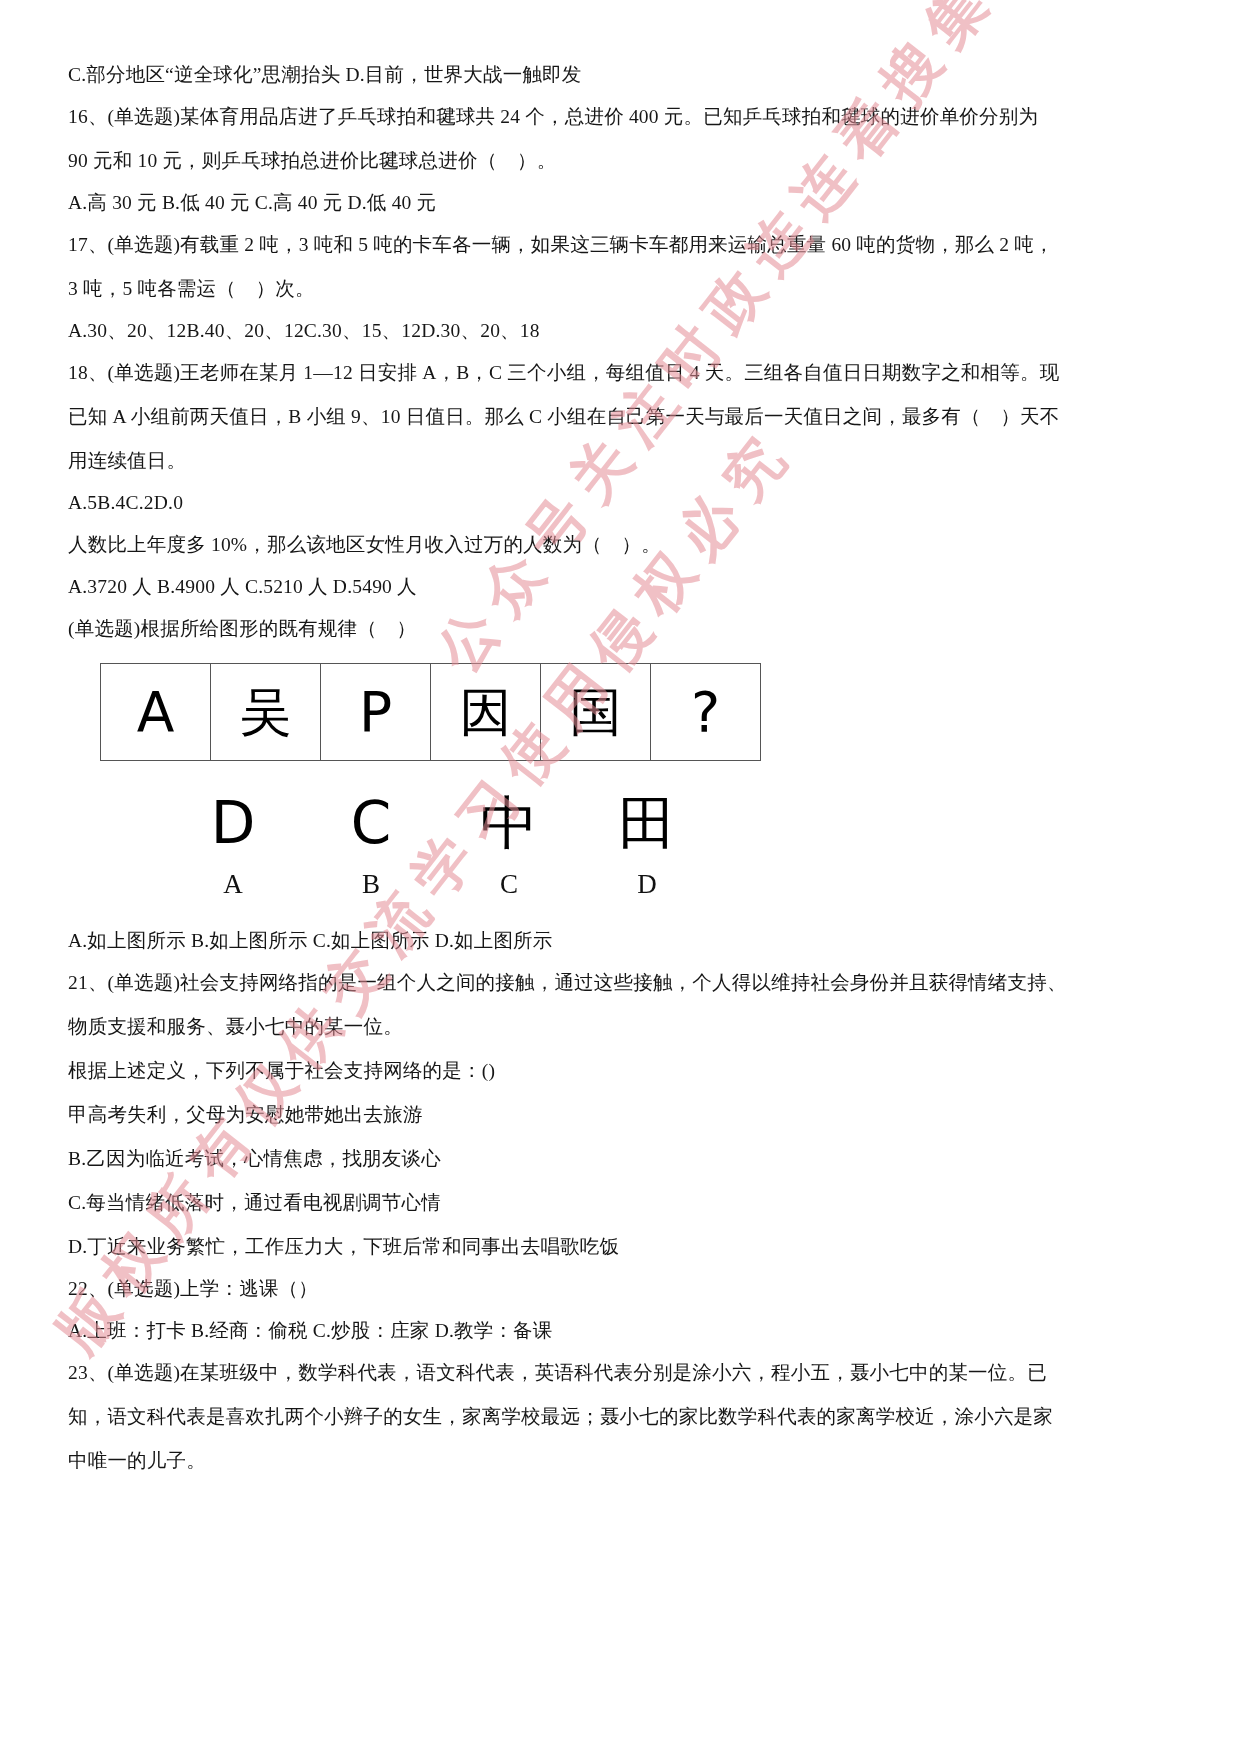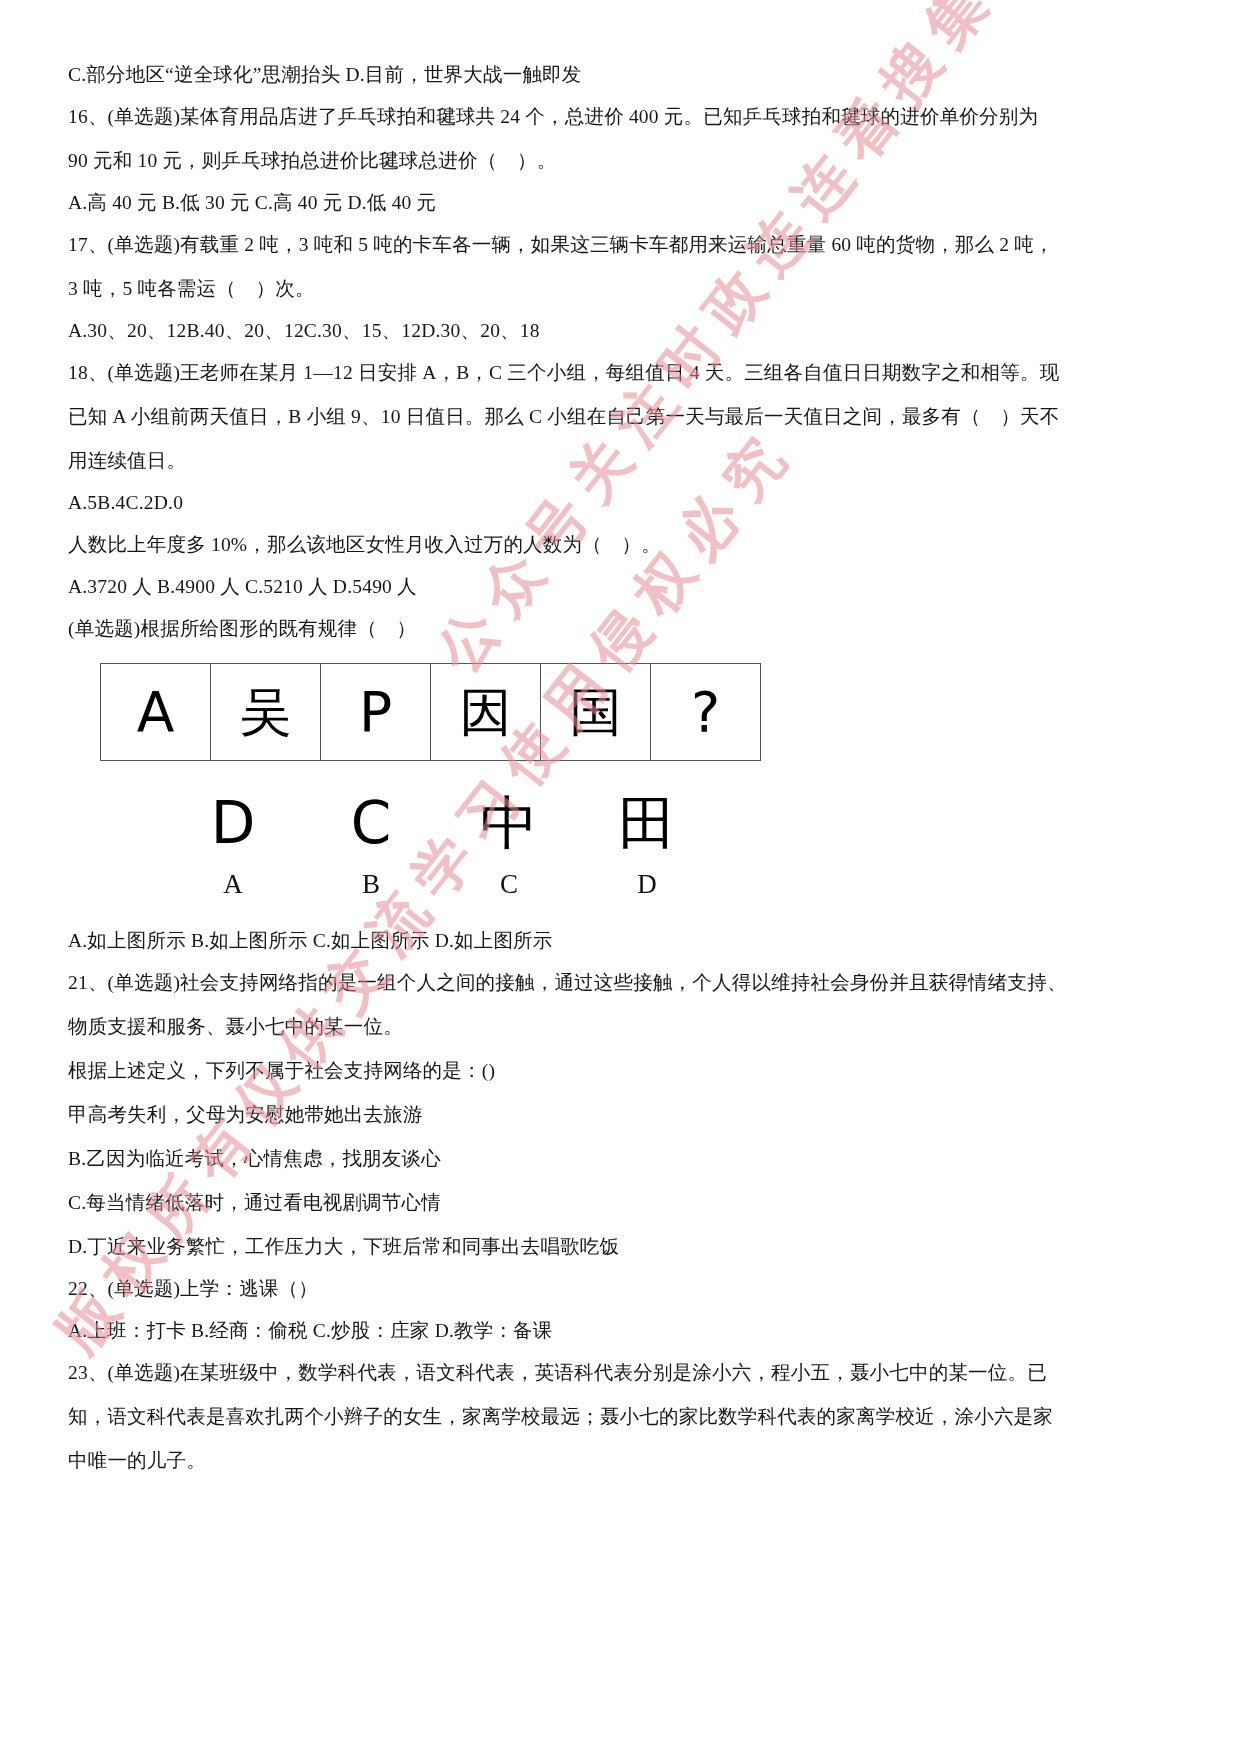--- a/index.html
+++ b/index.html
@@ -143,21 +143,21 @@
 <div class="page">
 
   <div class="content">
 
     <p class="line">C.部分地区“逆全球化”思潮抬头 D.目前，世界大战一触即发</p>
 
     <div class="para">
       <p class="line">16、(单选题)某体育用品店进了乒乓球拍和毽球共 24 个，总进价 400 元。已知乒乓球拍和毽球的进价单价分别为</p>
       <p class="line">90 元和 10 元，则乒乓球拍总进价比毽球总进价（　）。</p>
     </div>
-    <p class="line">A.高 40 元 B.低 30 元 C.高 40 元 D.低 40 元</p>
+    <p class="line">A.高 30 元 B.低 40 元 C.高 40 元 D.低 40 元</p>
 
     <div class="para">
       <p class="line">17、(单选题)有载重 2 吨，3 吨和 5 吨的卡车各一辆，如果这三辆卡车都用来运输总重量 60 吨的货物，那么 2 吨，</p>
       <p class="line">3 吨，5 吨各需运（　）次。</p>
     </div>
     <p class="line">A.30、20、12B.40、20、12C.30、15、12D.30、20、18</p>
 
     <div class="para">
       <p class="line">18、(单选题)王老师在某月 1—12 日安排 A，B，C 三个小组，每组值日 4 天。三组各自值日日期数字之和相等。现</p>
       <p class="line">已知 A 小组前两天值日，B 小组 9、10 日值日。那么 C 小组在自己第一天与最后一天值日之间，最多有（　）天不</p>

